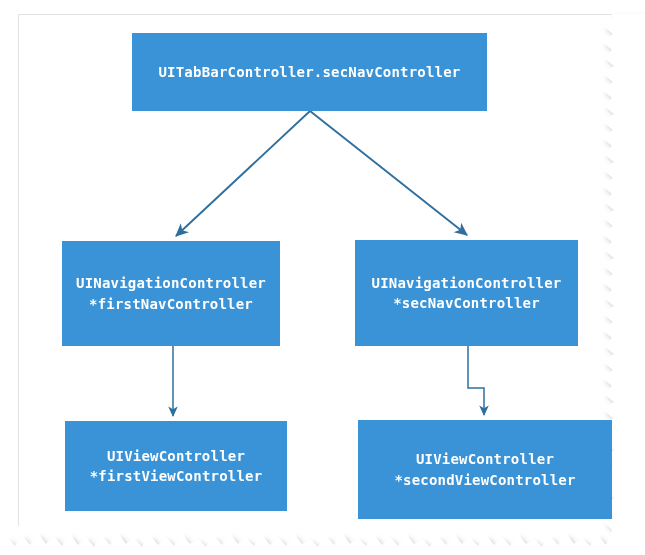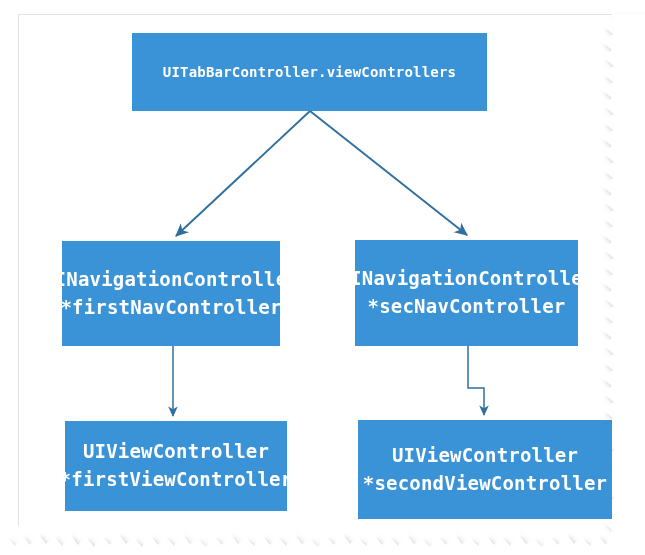--- a/index.html
+++ b/index.html
@@ -61,21 +61,21 @@
   }
   .node {
     position: absolute;
     box-sizing: border-box;
     display: flex;
     align-items: center;
     justify-content: center;
     text-align: center;
     color: #ffffff;
     font-weight: bold;
-    font-size: 19px;
+    font-size: 14px;
     line-height: 1.45;
     letter-spacing: 0.2px;
     white-space: pre-line;
     user-select: none;
   }
   #node-tabbar  { left: 132px; top: 33px;  width: 355px; height: 78px;  font-size: 14px; }
   #node-navfirst{ left: 62px;  top: 241px; width: 218px; height: 105px; }
   #node-navsec  { left: 355px; top: 240px; width: 223px; height: 106px; }
   #node-vcfirst { left: 65px;  top: 421px; width: 222px; height: 90px;  }
   #node-vcsec   { left: 358px; top: 420px; width: 254px; height: 99px;  }
@@ -131,21 +131,21 @@
       <line x1="310" y1="111" x2="176" y2="236" stroke="#2f6f9e" stroke-width="1.9" marker-end="url(#arrowhead)"></line>
 
       <line x1="310" y1="111" x2="467" y2="235" stroke="#2f6f9e" stroke-width="1.9" marker-end="url(#arrowhead)"></line>
 
       <line x1="173" y1="346" x2="173" y2="416" stroke="#2f6f9e" stroke-width="1.5" marker-end="url(#arrowhead)"></line>
 
       <polyline points="468,346 468,388 484,388 484,415" fill="none" stroke="#2f6f9e" stroke-width="1.5" marker-end="url(#arrowhead)"></polyline>
     </svg>
 
     <div class="node" id="node-tabbar" style="background: rgb(58, 147, 214); color: rgb(255, 255, 255);">
-      <span>UITabBarController.viewControllers</span>
+      <span>UITabBarController.secNavController</span>
     </div>
 
     <div class="node" id="node-navfirst" style="background: rgb(58, 147, 214); color: rgb(255, 255, 255);">
       <span>UINavigationController
 *firstNavController</span>
     </div>
 
     <div class="node" id="node-navsec" style="background: rgb(58, 147, 214); color: rgb(255, 255, 255);">
       <span>UINavigationController
 *secNavController</span>

